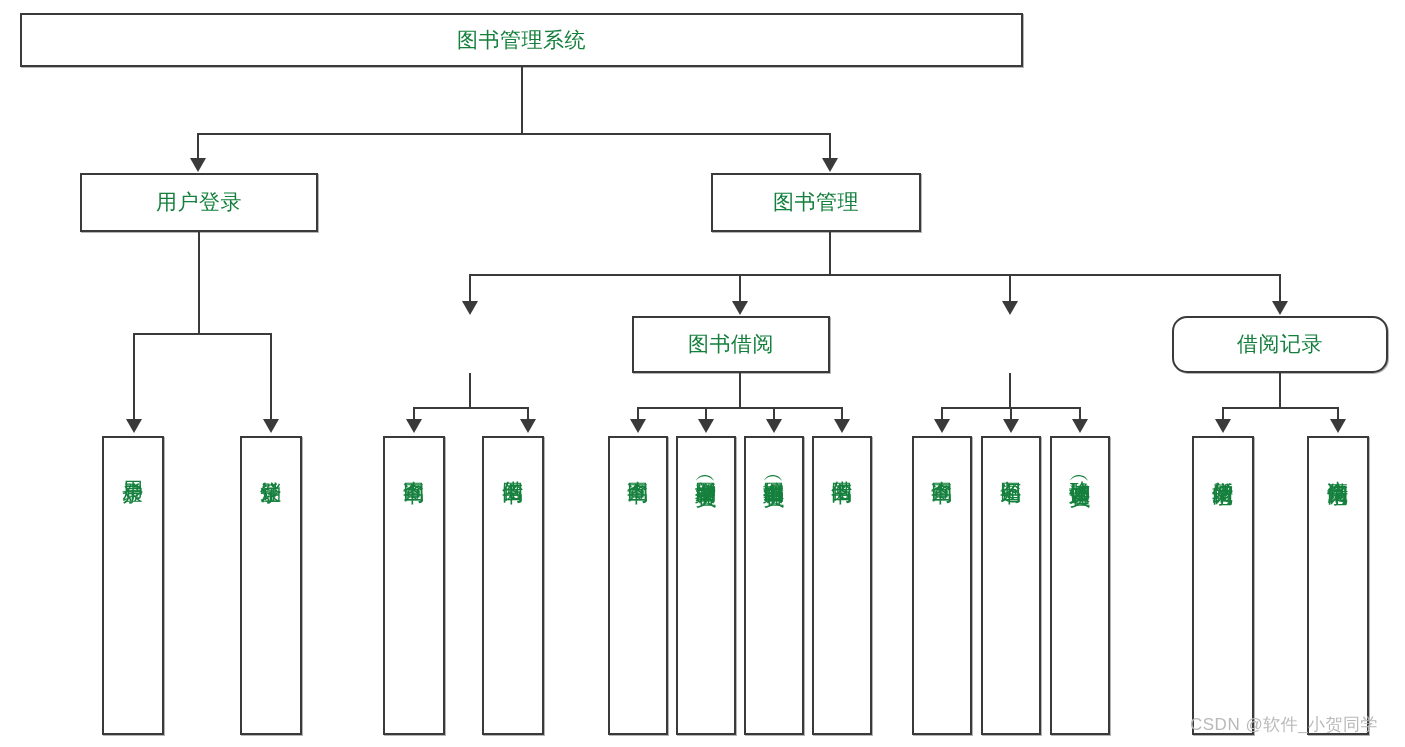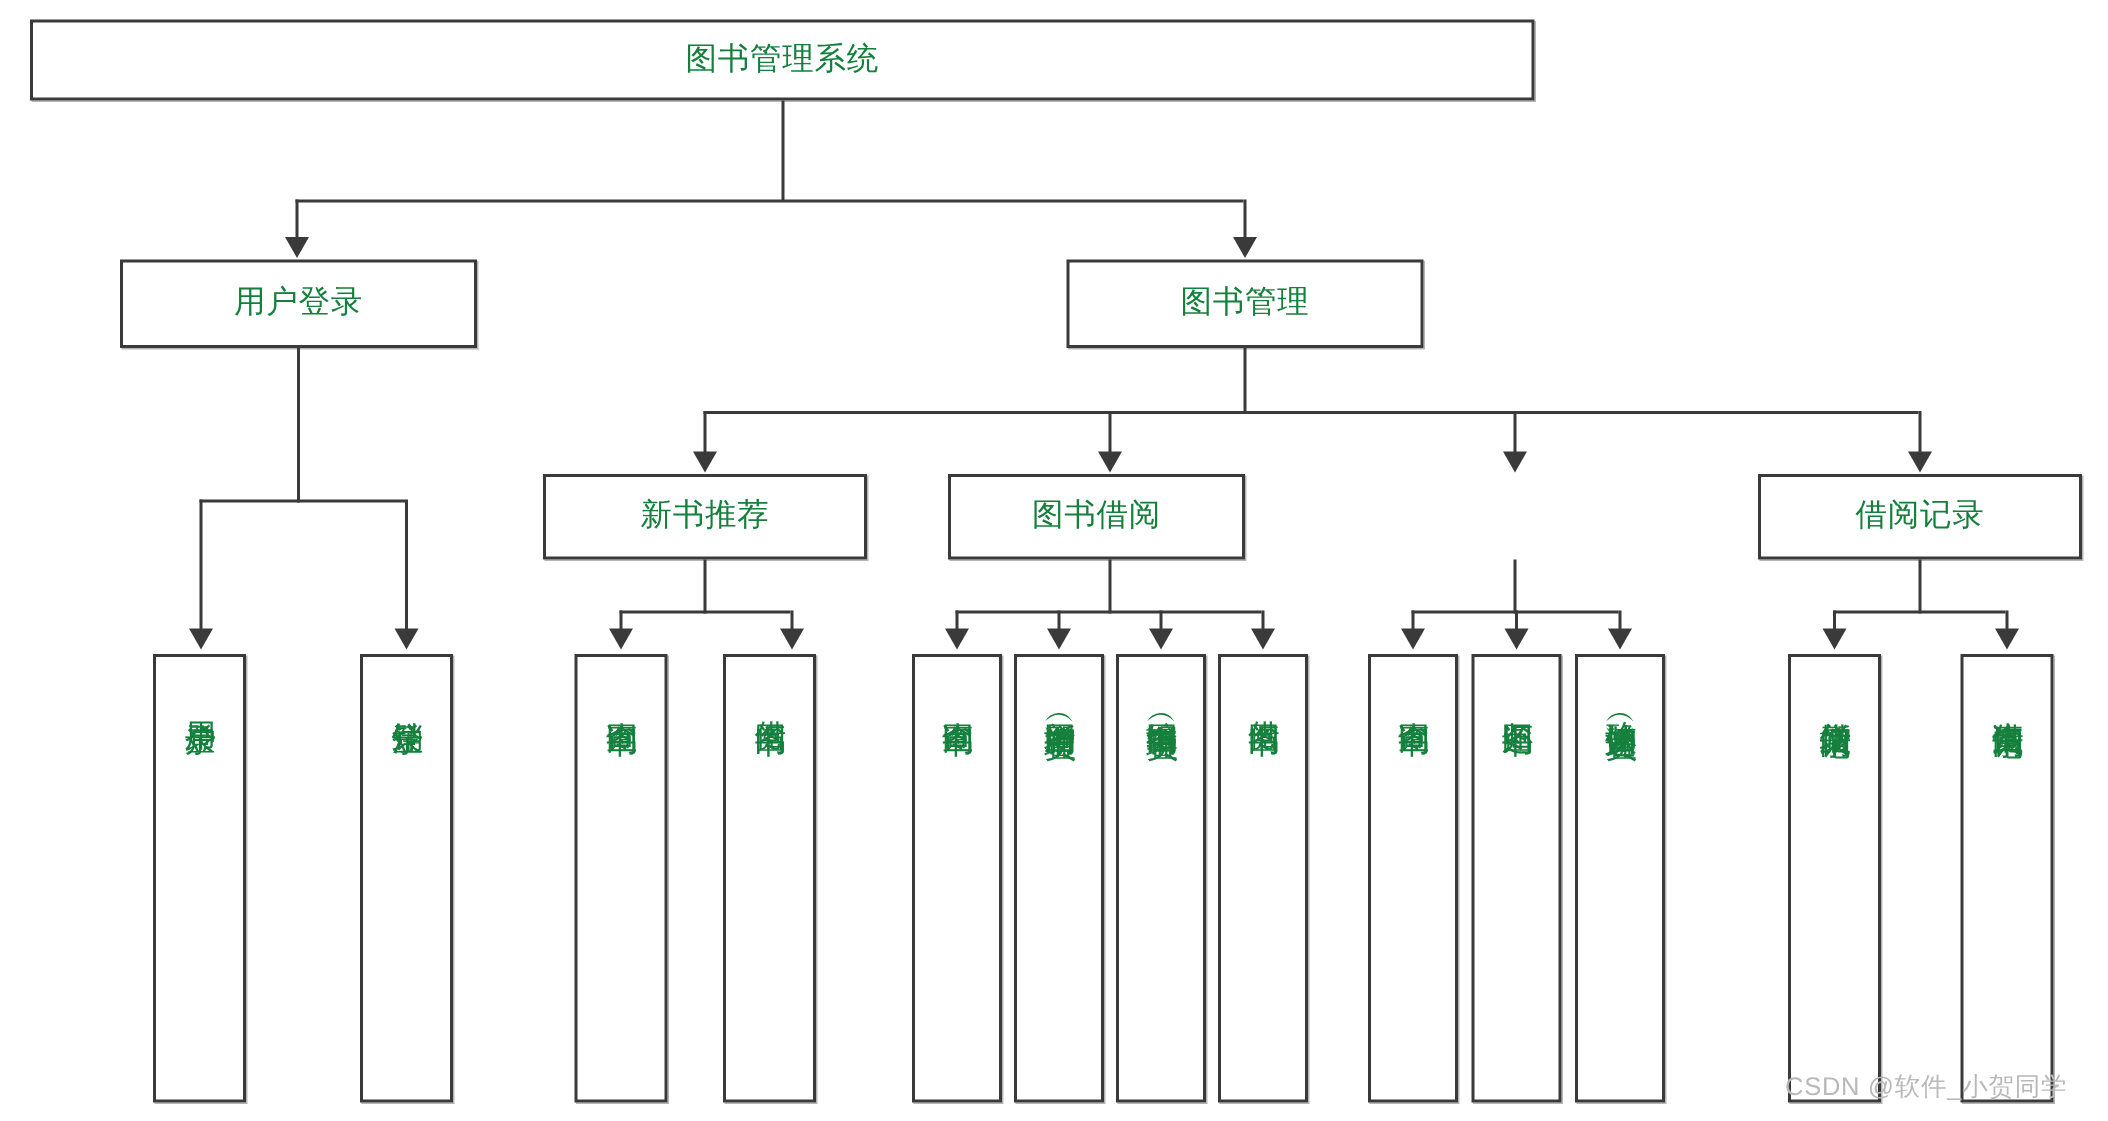--- a/index.html
+++ b/index.html
@@ -100,21 +100,21 @@
   <div class="vline" style="left:197px; top:133px; height:26px;"></div>
   <div class="arrow" style="left:190px; top:158px;"></div>
 
   <div class="vline" style="left:829px; top:133px; height:26px;"></div>
   <div class="arrow" style="left:822px; top:158px;"></div>
 
   <div class="node" style="left:80px; top:173px; width:238px; height:59px;">
     <span class="label">用户登录</span>
   </div>
 
-  <div class="node" style="left:711px; top:173px; width:238px; height:59px;">
+  <div class="node" style="left:711px; top:173px; width:210px; height:59px;">
     <span class="label">图书管理</span>
   </div>
 
   <div class="vline" style="left:198px; top:232px; height:103px;"></div>
   <div class="hline" style="left:133px; top:333px; width:137px;"></div>
   <div class="vline" style="left:133px; top:333px; height:87px;"></div>
   <div class="arrow" style="left:126px; top:419px;"></div>
   <div class="vline" style="left:270px; top:333px; height:87px;"></div>
   <div class="arrow" style="left:263px; top:419px;"></div>
 
@@ -126,27 +126,24 @@
 
   <div class="vline" style="left:739px; top:274px; height:28px;"></div>
   <div class="arrow" style="left:732px; top:301px;"></div>
 
   <div class="vline" style="left:1009px; top:274px; height:28px;"></div>
   <div class="arrow" style="left:1002px; top:301px;"></div>
 
   <div class="vline" style="left:1279px; top:274px; height:28px;"></div>
   <div class="arrow" style="left:1272px; top:301px;"></div>
 
-  <div class="node" style="left:362px; top:316px; width:216px; height:57px;">
-    <span class="label">新书推荐</span>
-  </div>
   <div class="node" style="left:632px; top:316px; width:198px; height:57px;">
     <span class="label">图书借阅</span>
   </div>
-  <div class="node" style="left:1172px; top:316px; width:216px; height:57px;">
+  <div class="node" style="left:1172px; top:316px; width:216px; height:57px;border-radius:15px;">
     <span class="label">借阅记录</span>
   </div>
 
   <div class="vline" style="left:469px; top:373px; height:36px;"></div>
   <div class="hline" style="left:413px; top:407px; width:114px;"></div>
   <div class="vline" style="left:413px; top:407px; height:13px;"></div>
   <div class="arrow" style="left:406px; top:419px;"></div>
   <div class="vline" style="left:527px; top:407px; height:13px;"></div>
   <div class="arrow" style="left:520px; top:419px;"></div>
 

